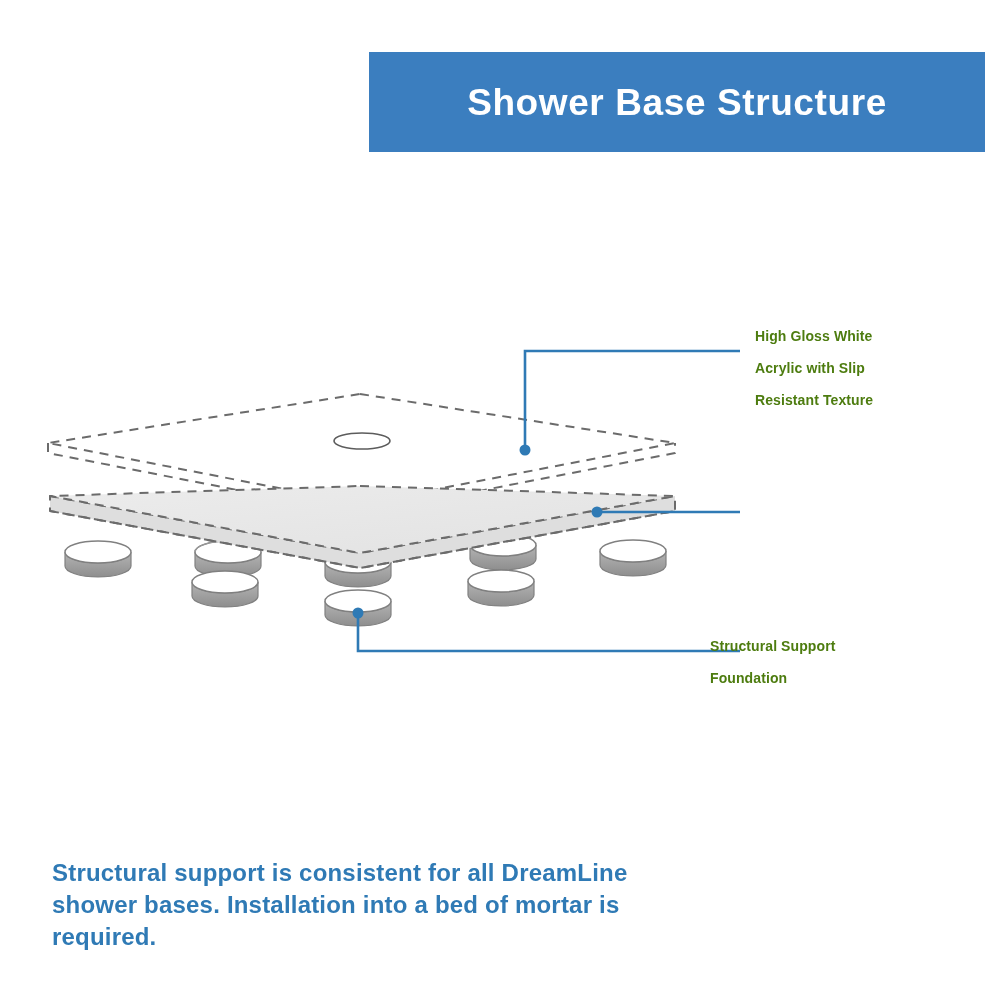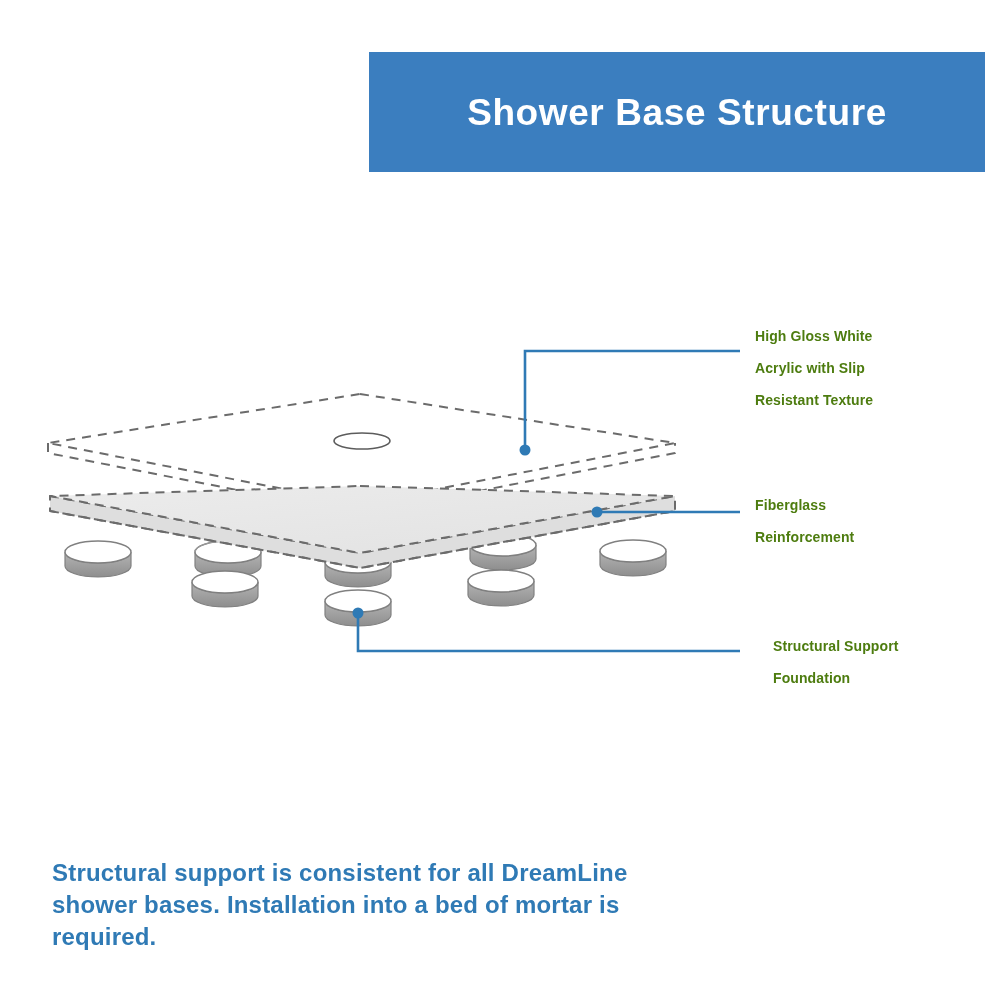--- a/index.html
+++ b/index.html
@@ -21,21 +21,21 @@
     height: 1000px;
     background: #ffffff;
   }
 
   
   #title-banner {
     position: absolute;
     left: 369px;
     top: 52px;
     width: 616px;
-    height: 120px;
+    height: 100px;
     background: #3b7ebf;
     box-sizing: border-box;
     display: flex;
     align-items: center;
     justify-content: center;
   }
   #title-text {
     color: #ffffff;
     font-size: 37px;
     font-weight: bold;
@@ -60,21 +60,21 @@
     position: absolute;
     color: #4d7c0f;
     font-size: 14px;
     font-weight: bold;
     line-height: 32px;
     letter-spacing: 0.1px;
     white-space: pre-line;
   }
   #callout-acrylic { left: 755px; top: 320px; width: 200px; }
   #callout-fiberglass { left: 755px; top: 489px; width: 200px; }
-  #callout-support { left: 773px; top: 630px; width: 210px; }
+  #callout-support { left: 710px; top: 630px; width: 210px; }
 
   
   #caption {
     position: absolute;
     left: 52px;
     top: 857px;
     width: 640px;
     color: #2f7ab5;
     font-size: 24px;
     font-weight: bold;
@@ -181,21 +181,19 @@
     <g>
       <polyline points="740,651 358,651 358,616" fill="none" stroke="#2f7ab5" stroke-width="2.6"></polyline>
       <circle cx="358" cy="613" r="5.5" fill="#2f7ab5"></circle>
     </g>
   </svg>
 
   <div class="callout" id="callout-acrylic">High Gloss White
 Acrylic with Slip
 Resistant Texture</div>
 
-  <div class="callout" id="callout-fiberglass">Fiberglass
-Reinforcement</div>
 
   <div class="callout" id="callout-support">Structural Support
 Foundation</div>
 
   <div id="caption">Structural support is consistent for all DreamLine shower bases. Installation into a bed of mortar is required.</div>
 
 </div>
 
 </body></html>

